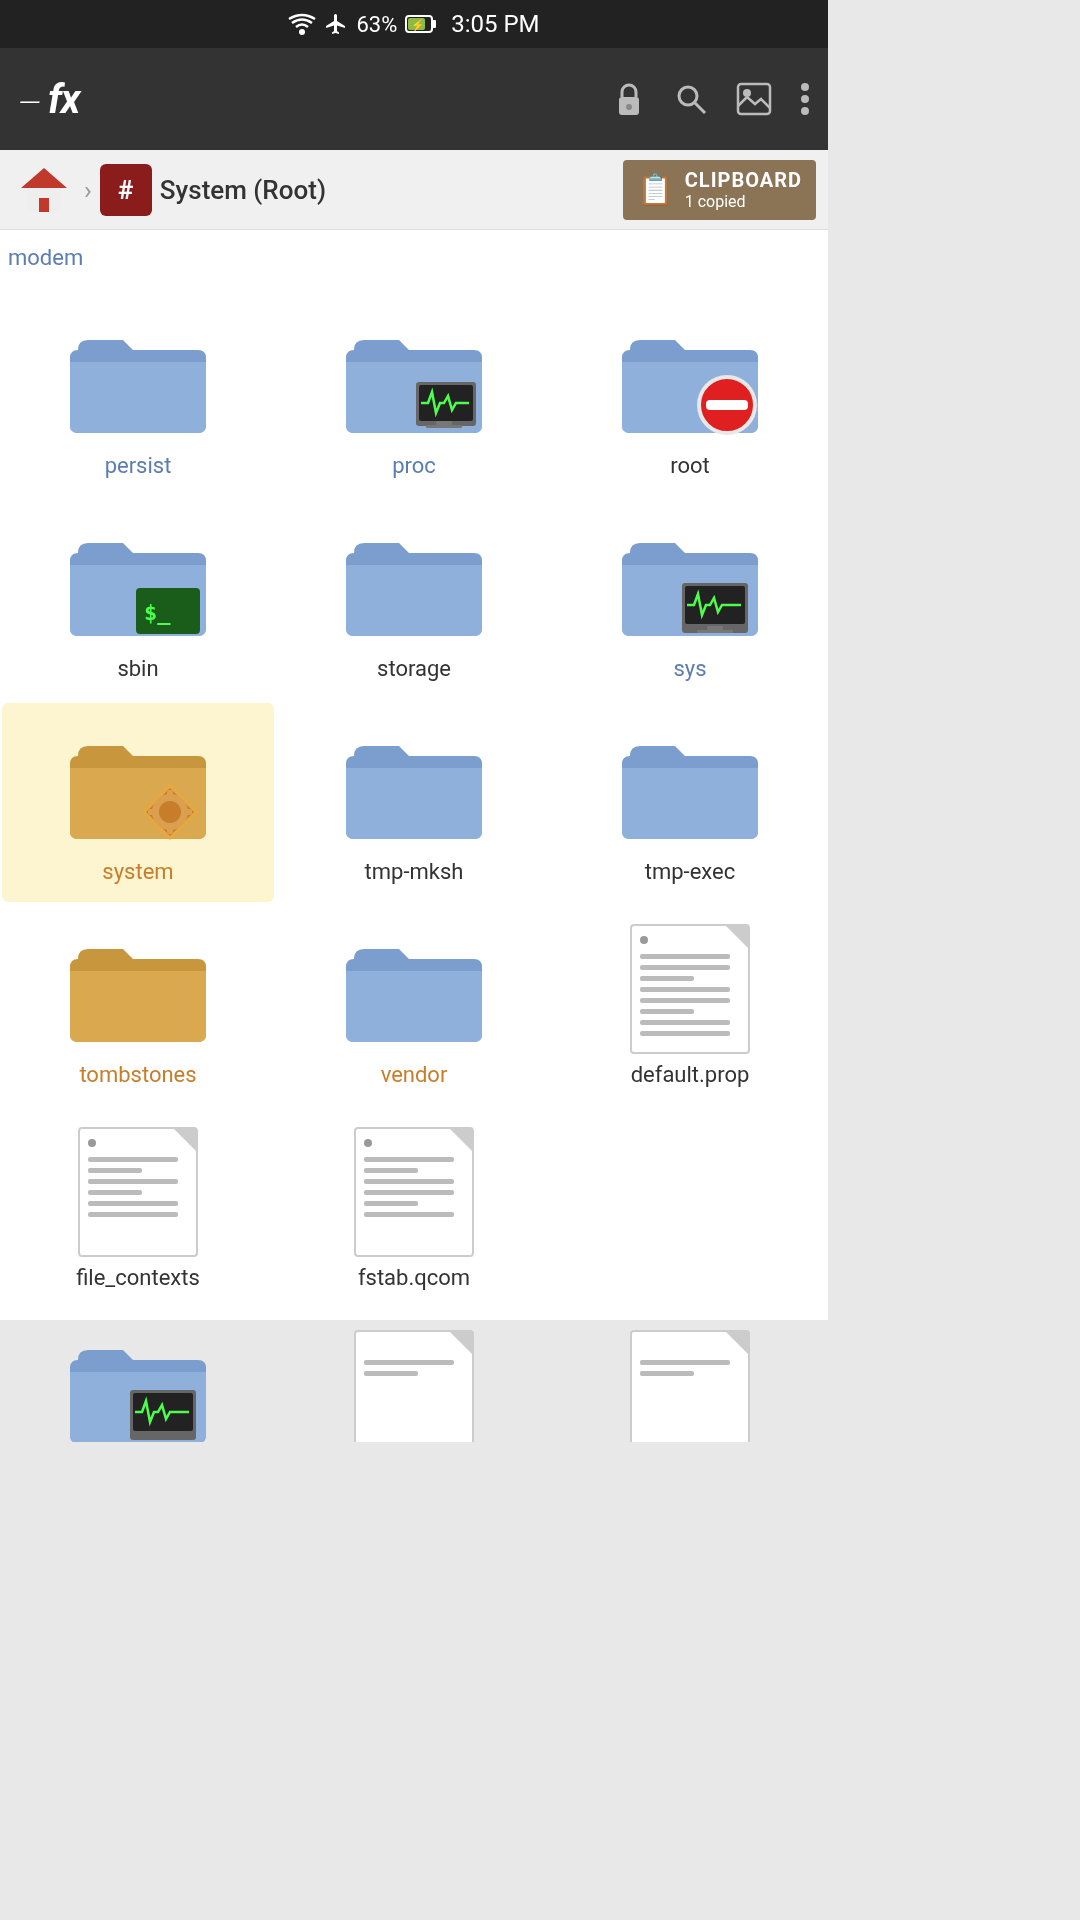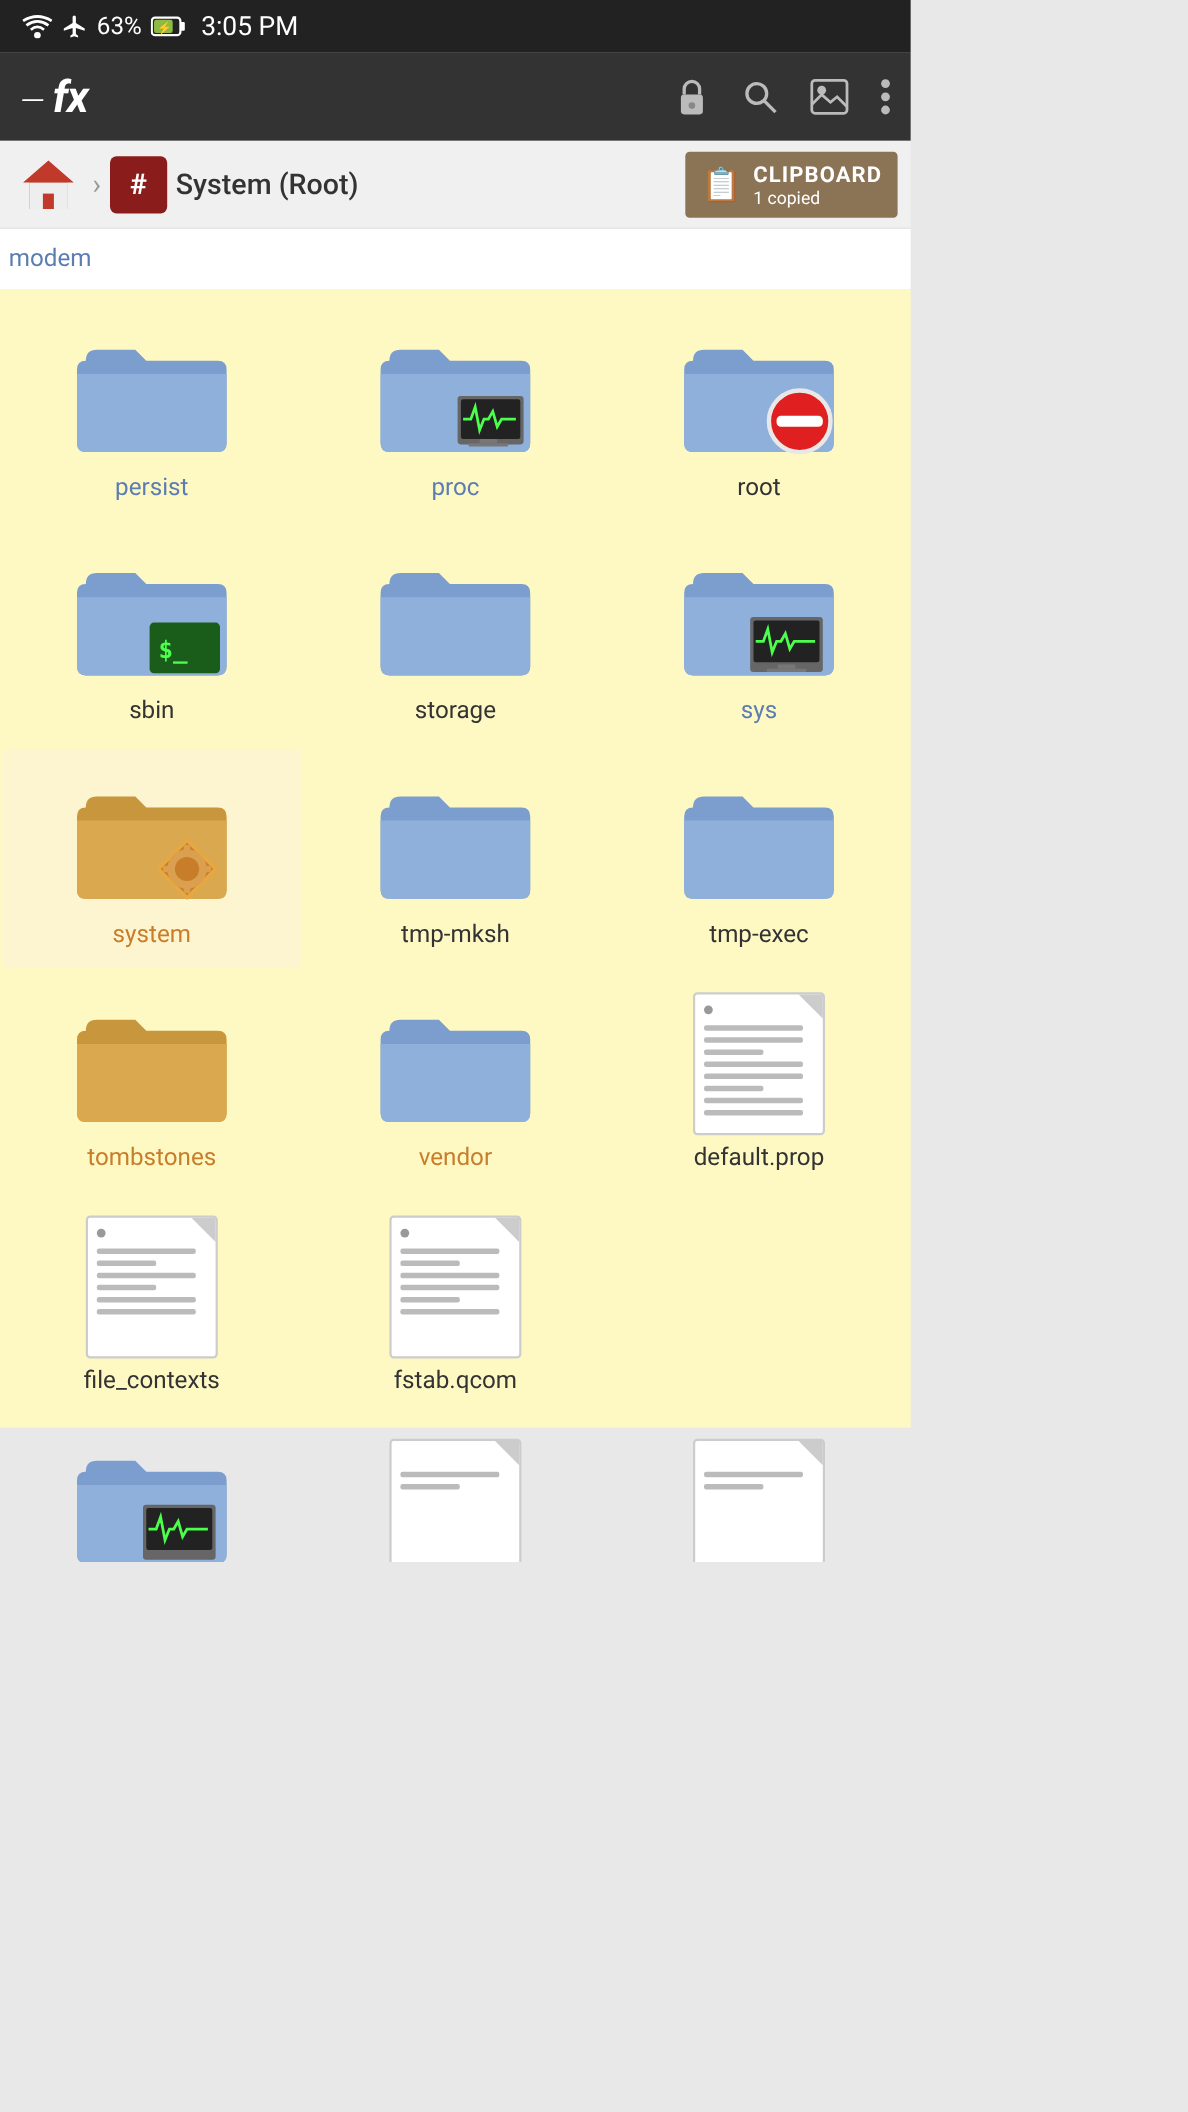--- a/index.html
+++ b/index.html
@@ -11,40 +11,40 @@
       overflow-x: hidden;
     }
 
     
     .status-bar {
       background: #222;
       color: #fff;
       height: 48px;
       display: flex;
       align-items: center;
-      justify-content: flex-start;
+      justify-content: center;
       padding: 0 20px;
       gap: 10px;
       font-size: 22px;
     }
     .status-bar .time {
       font-size: 24px;
       font-weight: 400;
       margin-left: 6px;
     }
     .status-icons {
       display: flex;
       align-items: center;
       gap: 8px;
     }
 
     
     .app-bar {
       background: #333;
-      height: 80px;
+      height: 102px;
       display: flex;
       align-items: center;
       padding: 0 18px;
       gap: 0;
     }
     .app-bar-logo {
       color: #fff;
       font-size: 38px;
       font-style: italic;
       font-weight: bold;
@@ -122,21 +122,21 @@
     }
     .clipboard-count {
       font-size: 16px;
     }
 
     
     .file-grid {
       display: grid;
       grid-template-columns: repeat(3, 1fr);
       padding: 10px 0;
-      background: #fef9c3;
+      background: #ffffff;
     }
 
     .file-item {
       display: flex;
       flex-direction: column;
       align-items: center;
       padding: 18px 8px 18px 8px;
       cursor: pointer;
       border-radius: 6px;
       margin: 2px;

